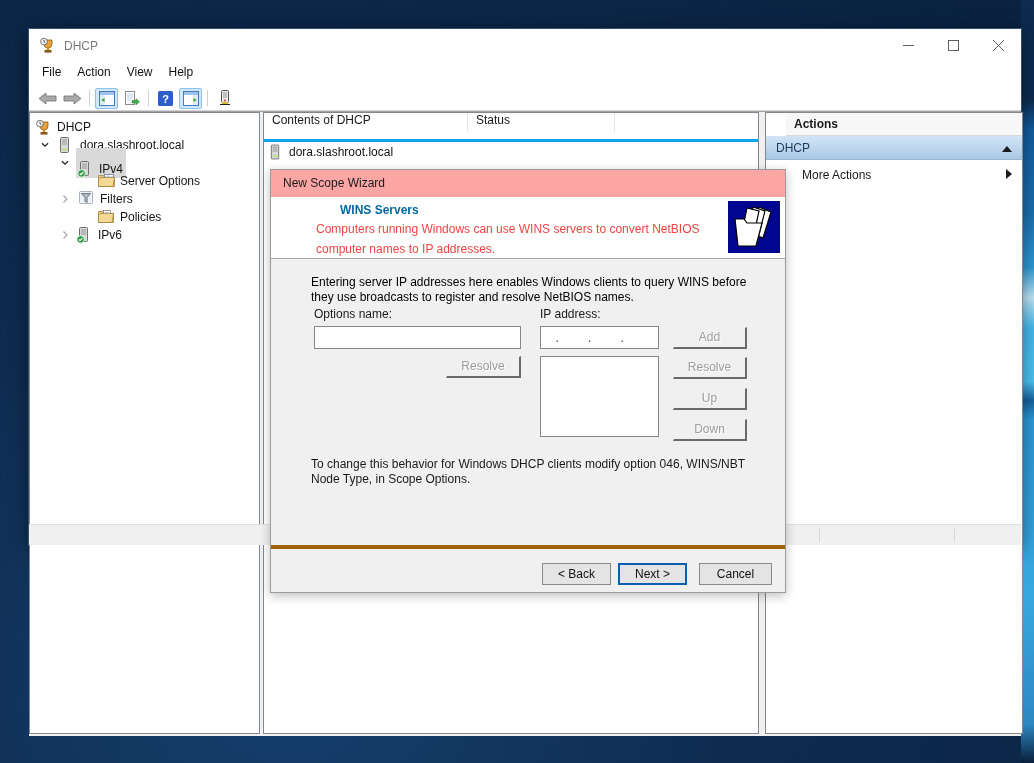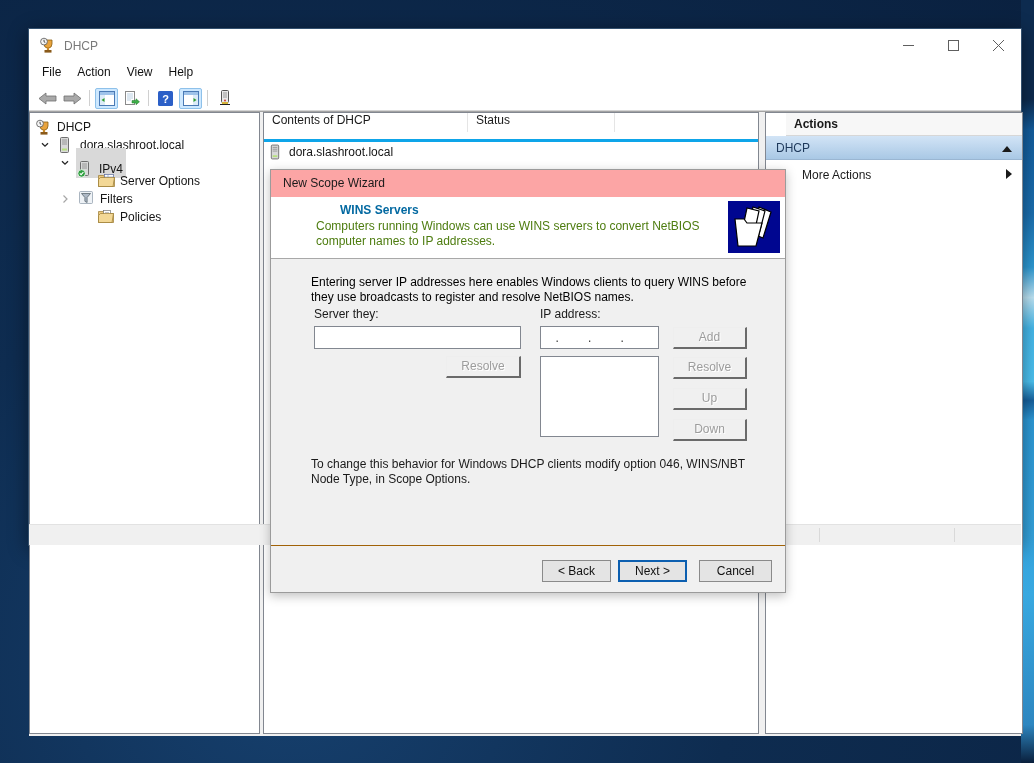--- a/index.html
+++ b/index.html
@@ -72,36 +72,36 @@
 
   
   .dialog {
     position:absolute; left:270px; top:169px; width:516px; height:424px;
     background:#f0f0f0; border:1px solid #9b9b9b;
     box-shadow:0 3px 10px rgba(0,0,0,.25);
   }
   .dlg-title { height:27px; background:#fca5a5; line-height:27px; padding-left:12px; color:#1a1a1a; }
   .dlg-header { height:62px; background:#fff; border-bottom:1px solid #a8a8a8; position:relative; }
   .dlg-header .h1 { position:absolute; left:22px; top:6px; font-weight:bold; color:#0369a1;margin-left:47px; }
-  .dlg-header .hd { position:absolute; left:45px; top:22px; width:395px; color:#4d7c0f; line-height:15px; }
+  .dlg-header .hd { position:absolute; left:45px; top:22px; width:395px; color:#ef4444; line-height:20px; }
   .dlg-header .hico { position:absolute; right:5px; top:4px; width:52px; height:52px; }
   .dlg-body { position:relative; height:286px; }
   .dlg-body .intro { position:absolute; left:40px; top:16px; width:452px; line-height:15px; color:#000000; }
   .lbl { position:absolute; color:#1a1a1a; }
   .txt { position:absolute; background:#fff; border:1px solid #828790; }
   .ipbox { display:flex; align-items:center; }
   .ipbox span { flex:1; text-align:center; color:#333; }
   .listbox { position:absolute; background:#fff; border:1px solid #828790; }
   .btn3d {
     position:absolute; width:74px; height:22px; background:#f0f0f0;
     border-style:solid; border-width:1px 2px 2px 1px; border-color:#eeeeee #6a6a6a #6a6a6a #eeeeee;
     color:#9c9c9c; text-shadow:1px 1px 0 #fff; text-align:center; line-height:19px;
   }
   .note { position:absolute; left:40px; top:198px; width:448px; line-height:15px; color:#1a1a1a; }
-  .dlg-btnrow { border-top:1px solid #a16207; height:36px; display:flex; justify-content:flex-end; align-items:flex-start; padding:14px 13px 0 0; }
+  .dlg-btnrow { border-top:4px solid #a16207; height:36px; display:flex; justify-content:flex-end; align-items:flex-start; padding:14px 13px 0 0; }
   .wbtn { width:69px; height:22px; background:#e4e4e4; border:1px solid #8a8a8a; text-align:center; line-height:20px; color:#111; margin-left:7px; }
   .wbtn.focus { border:2px solid #0c5fb0; line-height:18px; }
   .wbtn.cancel { width:73px; margin-left:12px; }
 </style>
 </head>
 <body>
 
 <div class="bg-strip"></div>
 
 <div class="window">
@@ -284,20 +284,38 @@
             <svg width="16" height="14" viewBox="0 0 16 14">
               <path d="M0.5 2.5h5l1.5 2h8.5v9H0.5z" fill="#ecc87c" stroke="#9a7a30" stroke-width="0.7"></path>
               <rect x="5.5" y="1.5" width="7" height="9" fill="#fff" stroke="#777" stroke-width="0.7"></rect>
               <path d="M7 3.5h4M7 5.5h4M7 7.5h4" stroke="#aaa" stroke-width="0.7"></path>
               <path d="M0.5 6.5l2-2h13l-1.5 9H0.5z" fill="#f3d896" stroke="#9a7a30" stroke-width="0.7"></path>
             </svg>
           </span>
           <span>Policies</span>
         </div>
 
+        <div class="trow ind1">
+          <span style="width:20px"></span>
+          <span class="exp">
+            <svg width="10" height="10" viewBox="0 0 10 10">
+                <path d="M3.5 1.5L7 5l-3.5 3.5" stroke="#a6a6a6" stroke-width="1.2" fill="none"></path>
+              </svg>
+          </span>
+          <span style="width:5px"></span>
+          <span class="tico">
+            <svg width="14" height="17" viewBox="0 0 14 17">
+              <rect x="3.5" y="0.5" width="8" height="14" rx="1" fill="#d9d9d9" stroke="#6f6f6f"></rect>
+              <path d="M5 3h5M5 5h5M5 7h5" stroke="#969696"></path>
+              <circle cx="4.6" cy="12.4" r="3.8" fill="#2fa040" stroke="#fff" stroke-width="0.8"></circle>
+              <path d="M2.8 12.4l1.3 1.3 2.3-2.6" stroke="#fff" stroke-width="1.1" fill="none"></path>
+            </svg>
+          </span>
+          <span>IPv6</span>
+        </div>
       </div>
     </div>
 
     <div class="pane list-pane">
       <div class="lheader">
         <div class="lcol c1">Contents of DHCP</div>
         <div class="lcol c2">Status</div>
       </div>
       <div class="lrow">
         <span class="tico">
@@ -352,21 +370,21 @@
         <path d="M25 6l12 4-7 27-12-4z"></path>
         <path d="M19 7l12 3-6 28-12-3z"></path>
         <path d="M7 18h9l3 4h15l-6 23H10z"></path>
       </g>
     </svg>
   </div>
 
   <div class="dlg-body">
     <div class="intro">Entering server IP addresses here enables Windows clients to query WINS before they use broadcasts to register and resolve NetBIOS names.</div>
 
-    <div class="lbl" style="left:43px; top:48px">Server they:</div>
+    <div class="lbl" style="left:43px; top:48px">Options name:</div>
     <input class="txt" style="left: 43px; top: 67px; width: 207px; height: 23px; padding: 0px 4px; font: 12px &quot;Liberation Sans&quot;, sans-serif;" value="">
 
     <div class="lbl" style="left:269px; top:48px">IP address:</div>
     <div class="txt ipbox" style="left:269px; top:67px; width:119px; height:23px">
       <span>.</span>
       <span>.</span>
       <span>.</span>
       <span style="flex:0.6"></span>
     </div>
 

